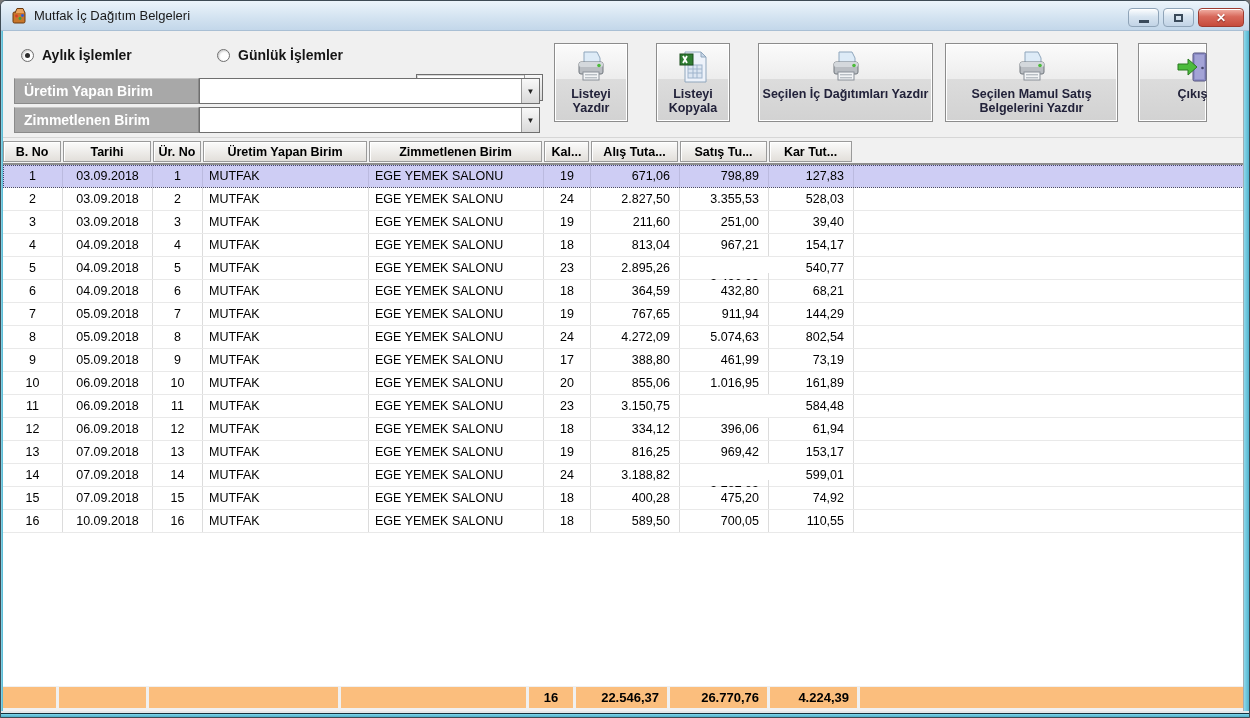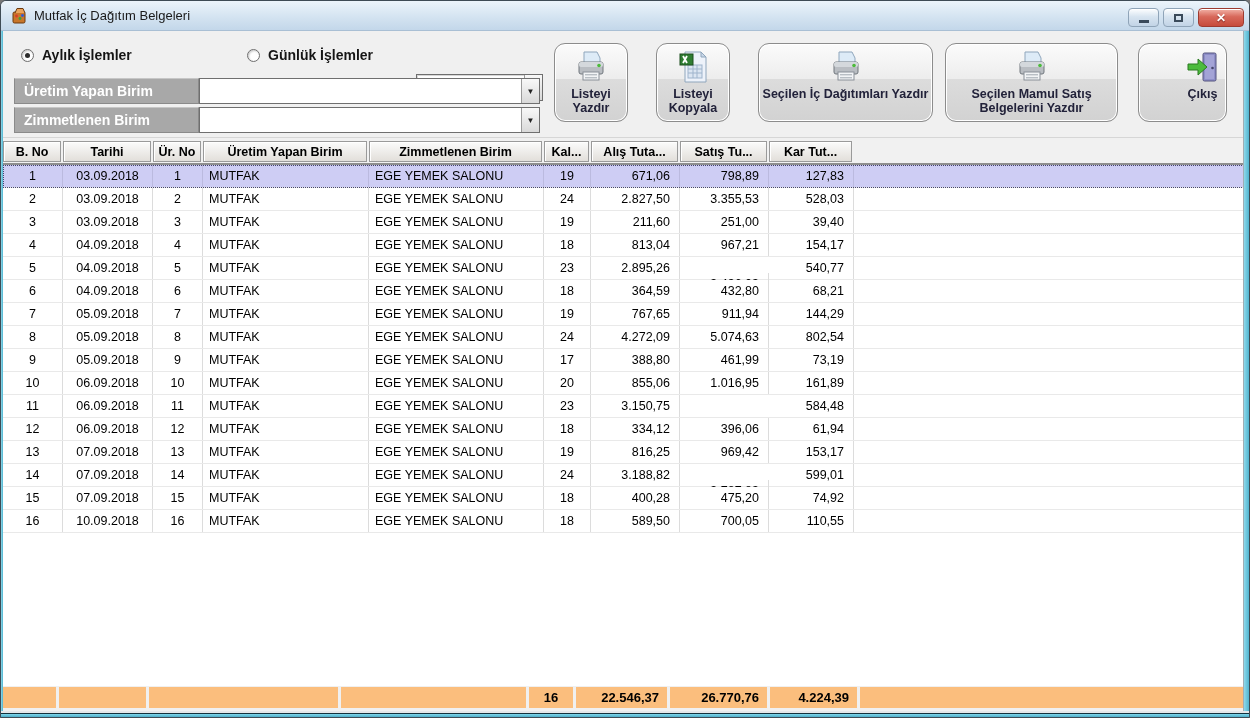--- a/index.html
+++ b/index.html
@@ -52,21 +52,21 @@
               justify-content:center; font-size:8px; color:#222; cursor:default; }
 
   .gray-label { position:absolute; left:11px; width:185px; height:26px; background:#A8A8A8;
                 border:1px solid #8A8A8A; border-top-color:#C6C6C6; color:#fff; font-weight:bold;
                 font-size:14px; line-height:24px; padding-left:9px; }
   .combo { position:absolute; left:196px; width:341px; height:26px; background:#fff;
            border:1px solid #6F6F6F; display:flex; align-items:center; }
   .combo .cval { flex:1; font-size:13px; padding-left:4px; color:#000; }
 
   
-  .tbtn { position:absolute; top:42px; height:79px; border:1px solid #8C8C8C; border-radius:11px;
+  .tbtn { position:absolute; top:42px; height:79px; border:1px solid #8C8C8C; border-radius:0;
           background:linear-gradient(#FBFBFB,#EDEDED 45%,#DCDCDC 46%,#D2D2D2);
           box-shadow:inset 0 0 0 1px #ffffff; display:flex; flex-direction:column;
           align-items:center; justify-content:flex-start; padding-top:7px; cursor:default; }
   .tbtn .blabel { font-weight:bold; font-size:12.5px; color:#22223A; text-align:center;
                   line-height:14px; margin-top:4px; padding:0 2px; }
   .tbtn svg { flex-shrink:0; }
 
   
   .gridheader { position:absolute; left:2px; top:139px; width:1241px; height:25px;
                 background:#F1F1F1; border-bottom:2px solid #8E8E8E; display:flex; }
@@ -120,21 +120,21 @@
     </div>
   </div>
 
   <div class="toppanel">
 
     <div class="radio checked" style="left:18px; top:14px;">
       <span class="circle"></span>
       <span class="rlabel">Aylık İşlemler</span>
     </div>
 
-    <div class="radio" style="left:244px; top:14px;text-align:center;">
+    <div class="radio" style="left:214px; top:14px;text-align:center;">
       <span class="circle"></span>
       <span class="rlabel">Günlük İşlemler</span>
     </div>
 
     <div class="datecombo">
       <span class="dval">1 . 9 .2018</span>
       <span class="drop-btn">
           <span>▼</span>
         </span>
     </div>
@@ -203,21 +203,21 @@
       <rect x="6" y="11" width="24" height="12" rx="2" fill="#B9BDC2" stroke="#70767D"></rect>
       <rect x="6" y="11" width="24" height="5" rx="2" fill="#D4D8DC"></rect>
       <circle cx="26" cy="14.5" r="1.8" fill="#4CBB3C"></circle>
       <rect x="10" y="21" width="16" height="8" fill="#F2F4F6" stroke="#8A9098"></rect>
       <rect x="12" y="23" width="12" height="1.4" fill="#B8BEC4"></rect>
       <rect x="12" y="26" width="12" height="1.4" fill="#B8BEC4"></rect>
     </svg>
     <span class="blabel">Seçilen Mamul Satış Belgelerini Yazdır</span>
   </div>
 
-  <div class="tbtn" style="left:1137px; width:89px;padding-left:40px;">
+  <div class="tbtn" style="left:1137px; width:69px;padding-left:40px;">
     <svg width="34" height="32" viewBox="0 0 34 32">
       <rect x="17" y="2" width="13" height="28" rx="1.5" fill="#8E8EC8" stroke="#55557E"></rect>
       <rect x="19" y="4" width="9" height="24" fill="#A3A3D6"></rect>
       <circle cx="26.5" cy="17" r="1.3" fill="#44446A"></circle>
       <polygon points="2,13 12,13 12,8 21,16 12,24 12,19 2,19" fill="#4CBB3C" stroke="#2B7A20"></polygon>
     </svg>
     <span class="blabel">Çıkış</span>
   </div>
 
   <div class="gridheader" id="header-cells">

